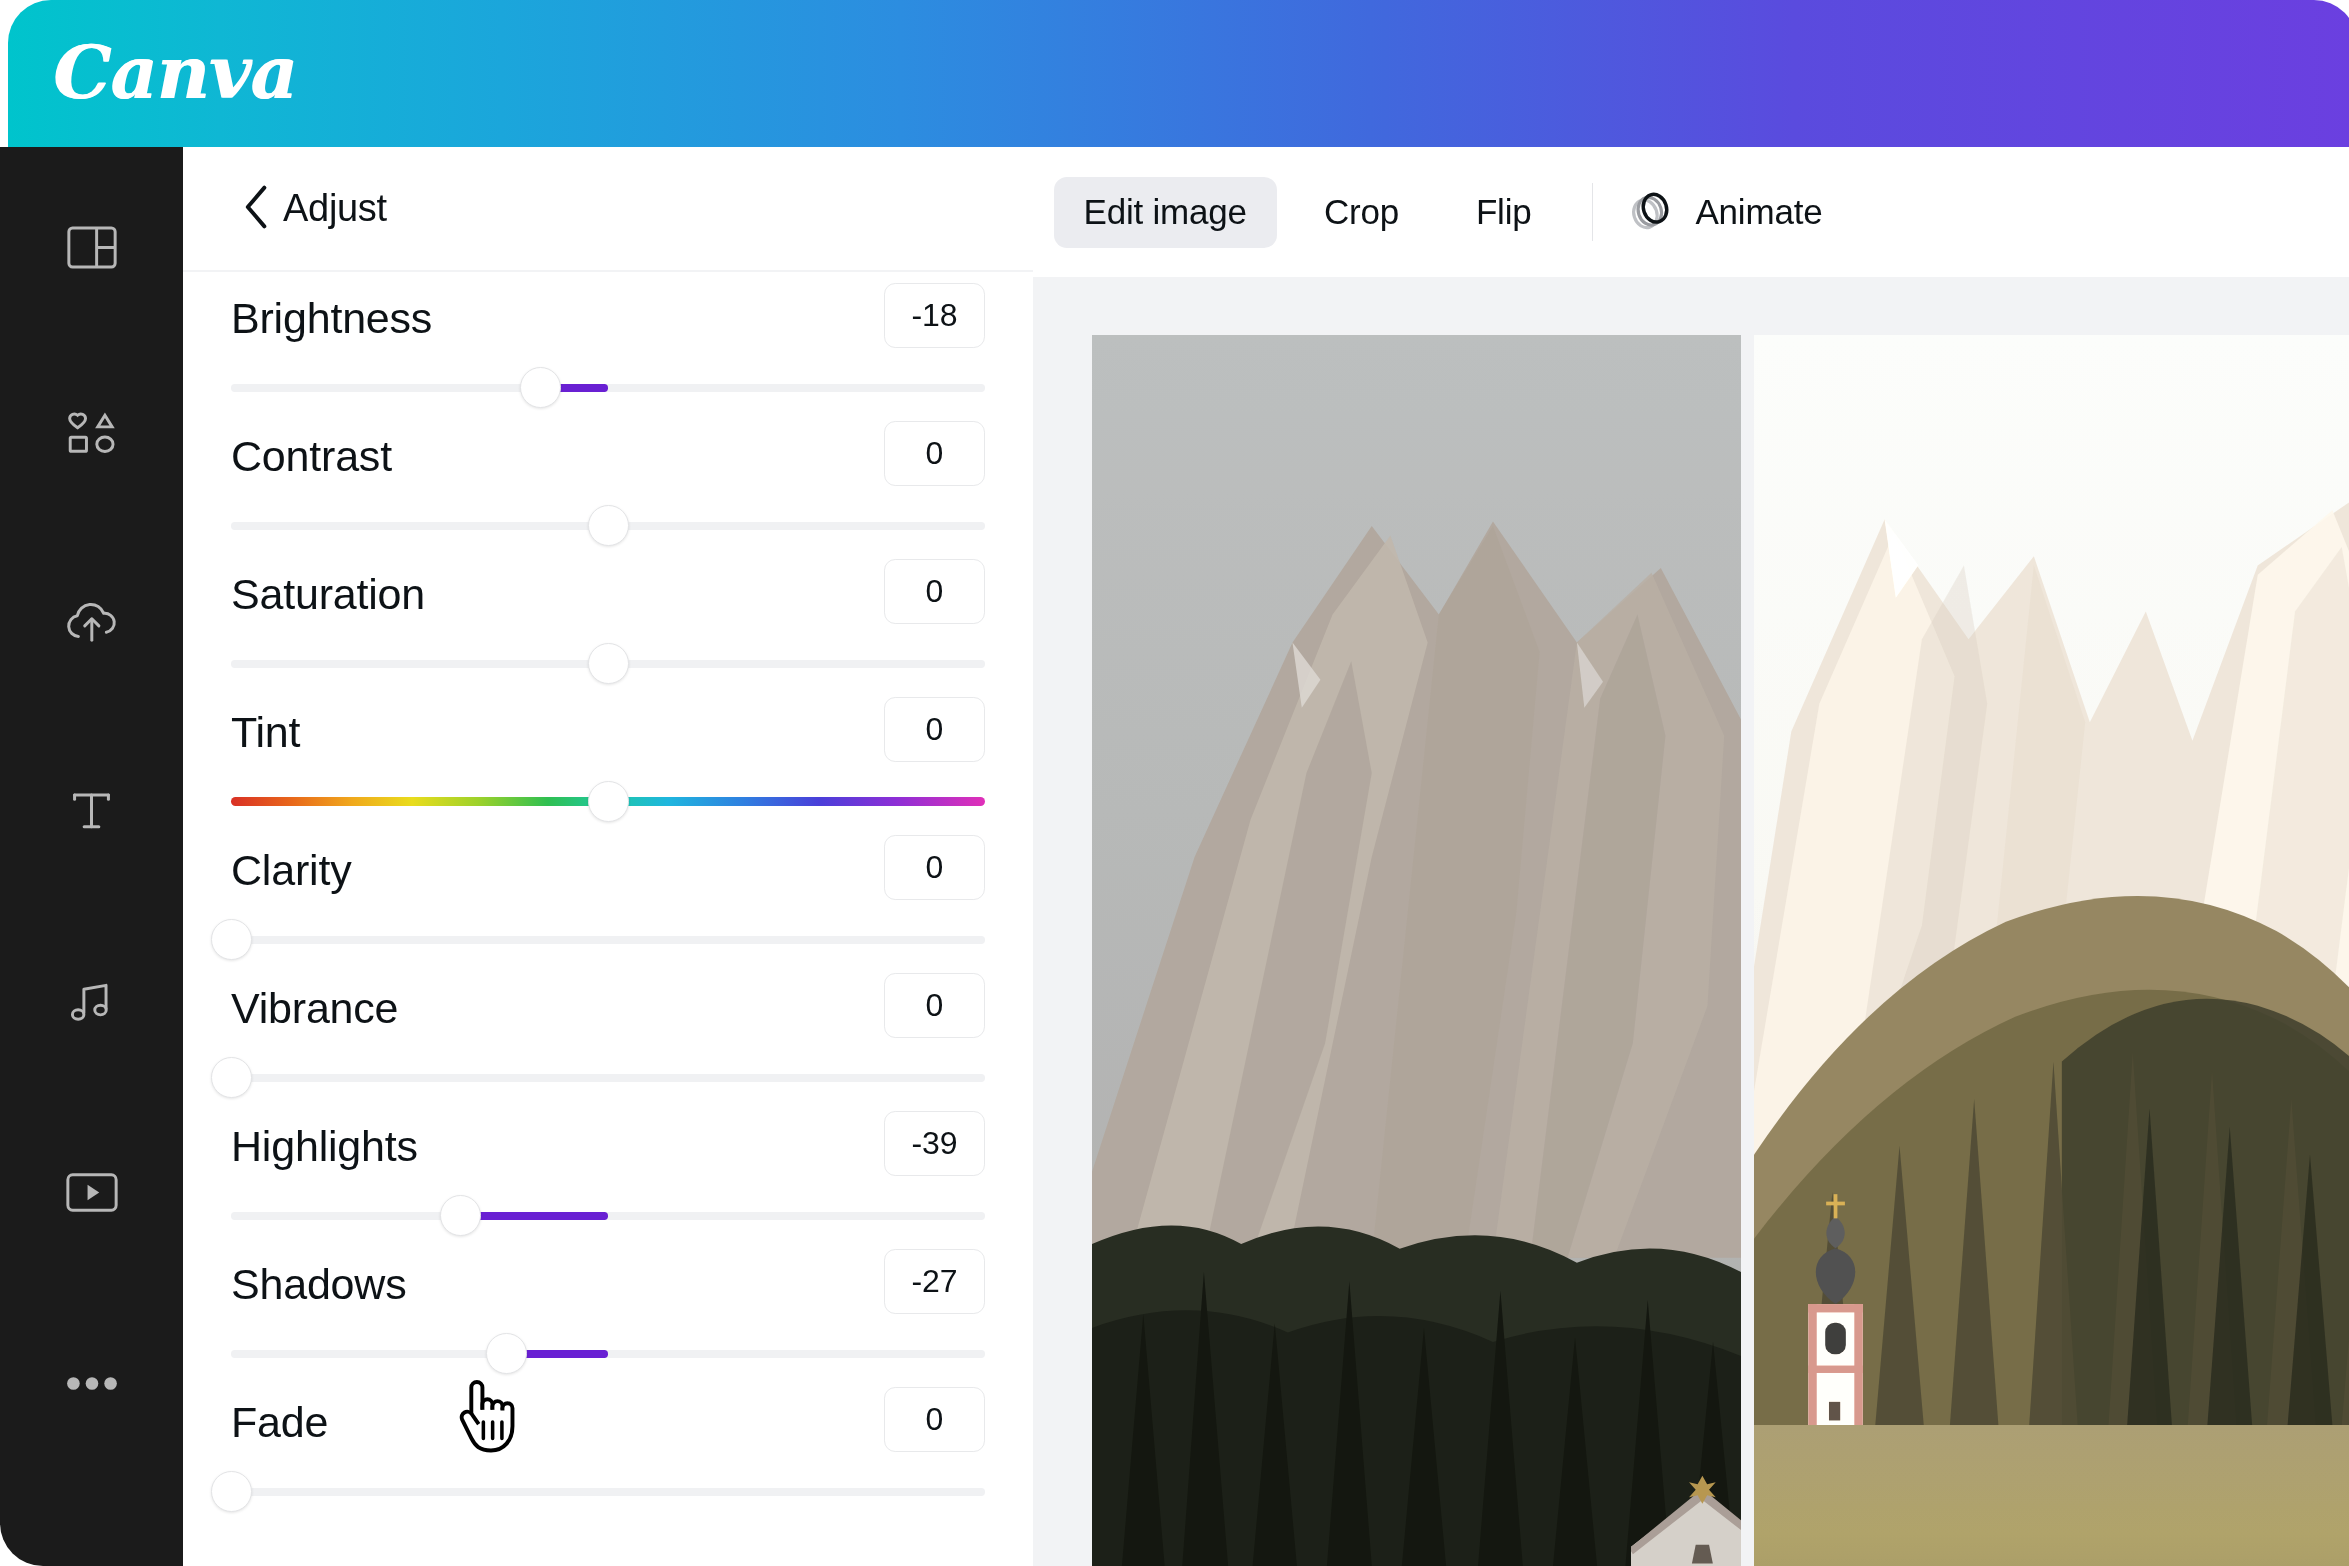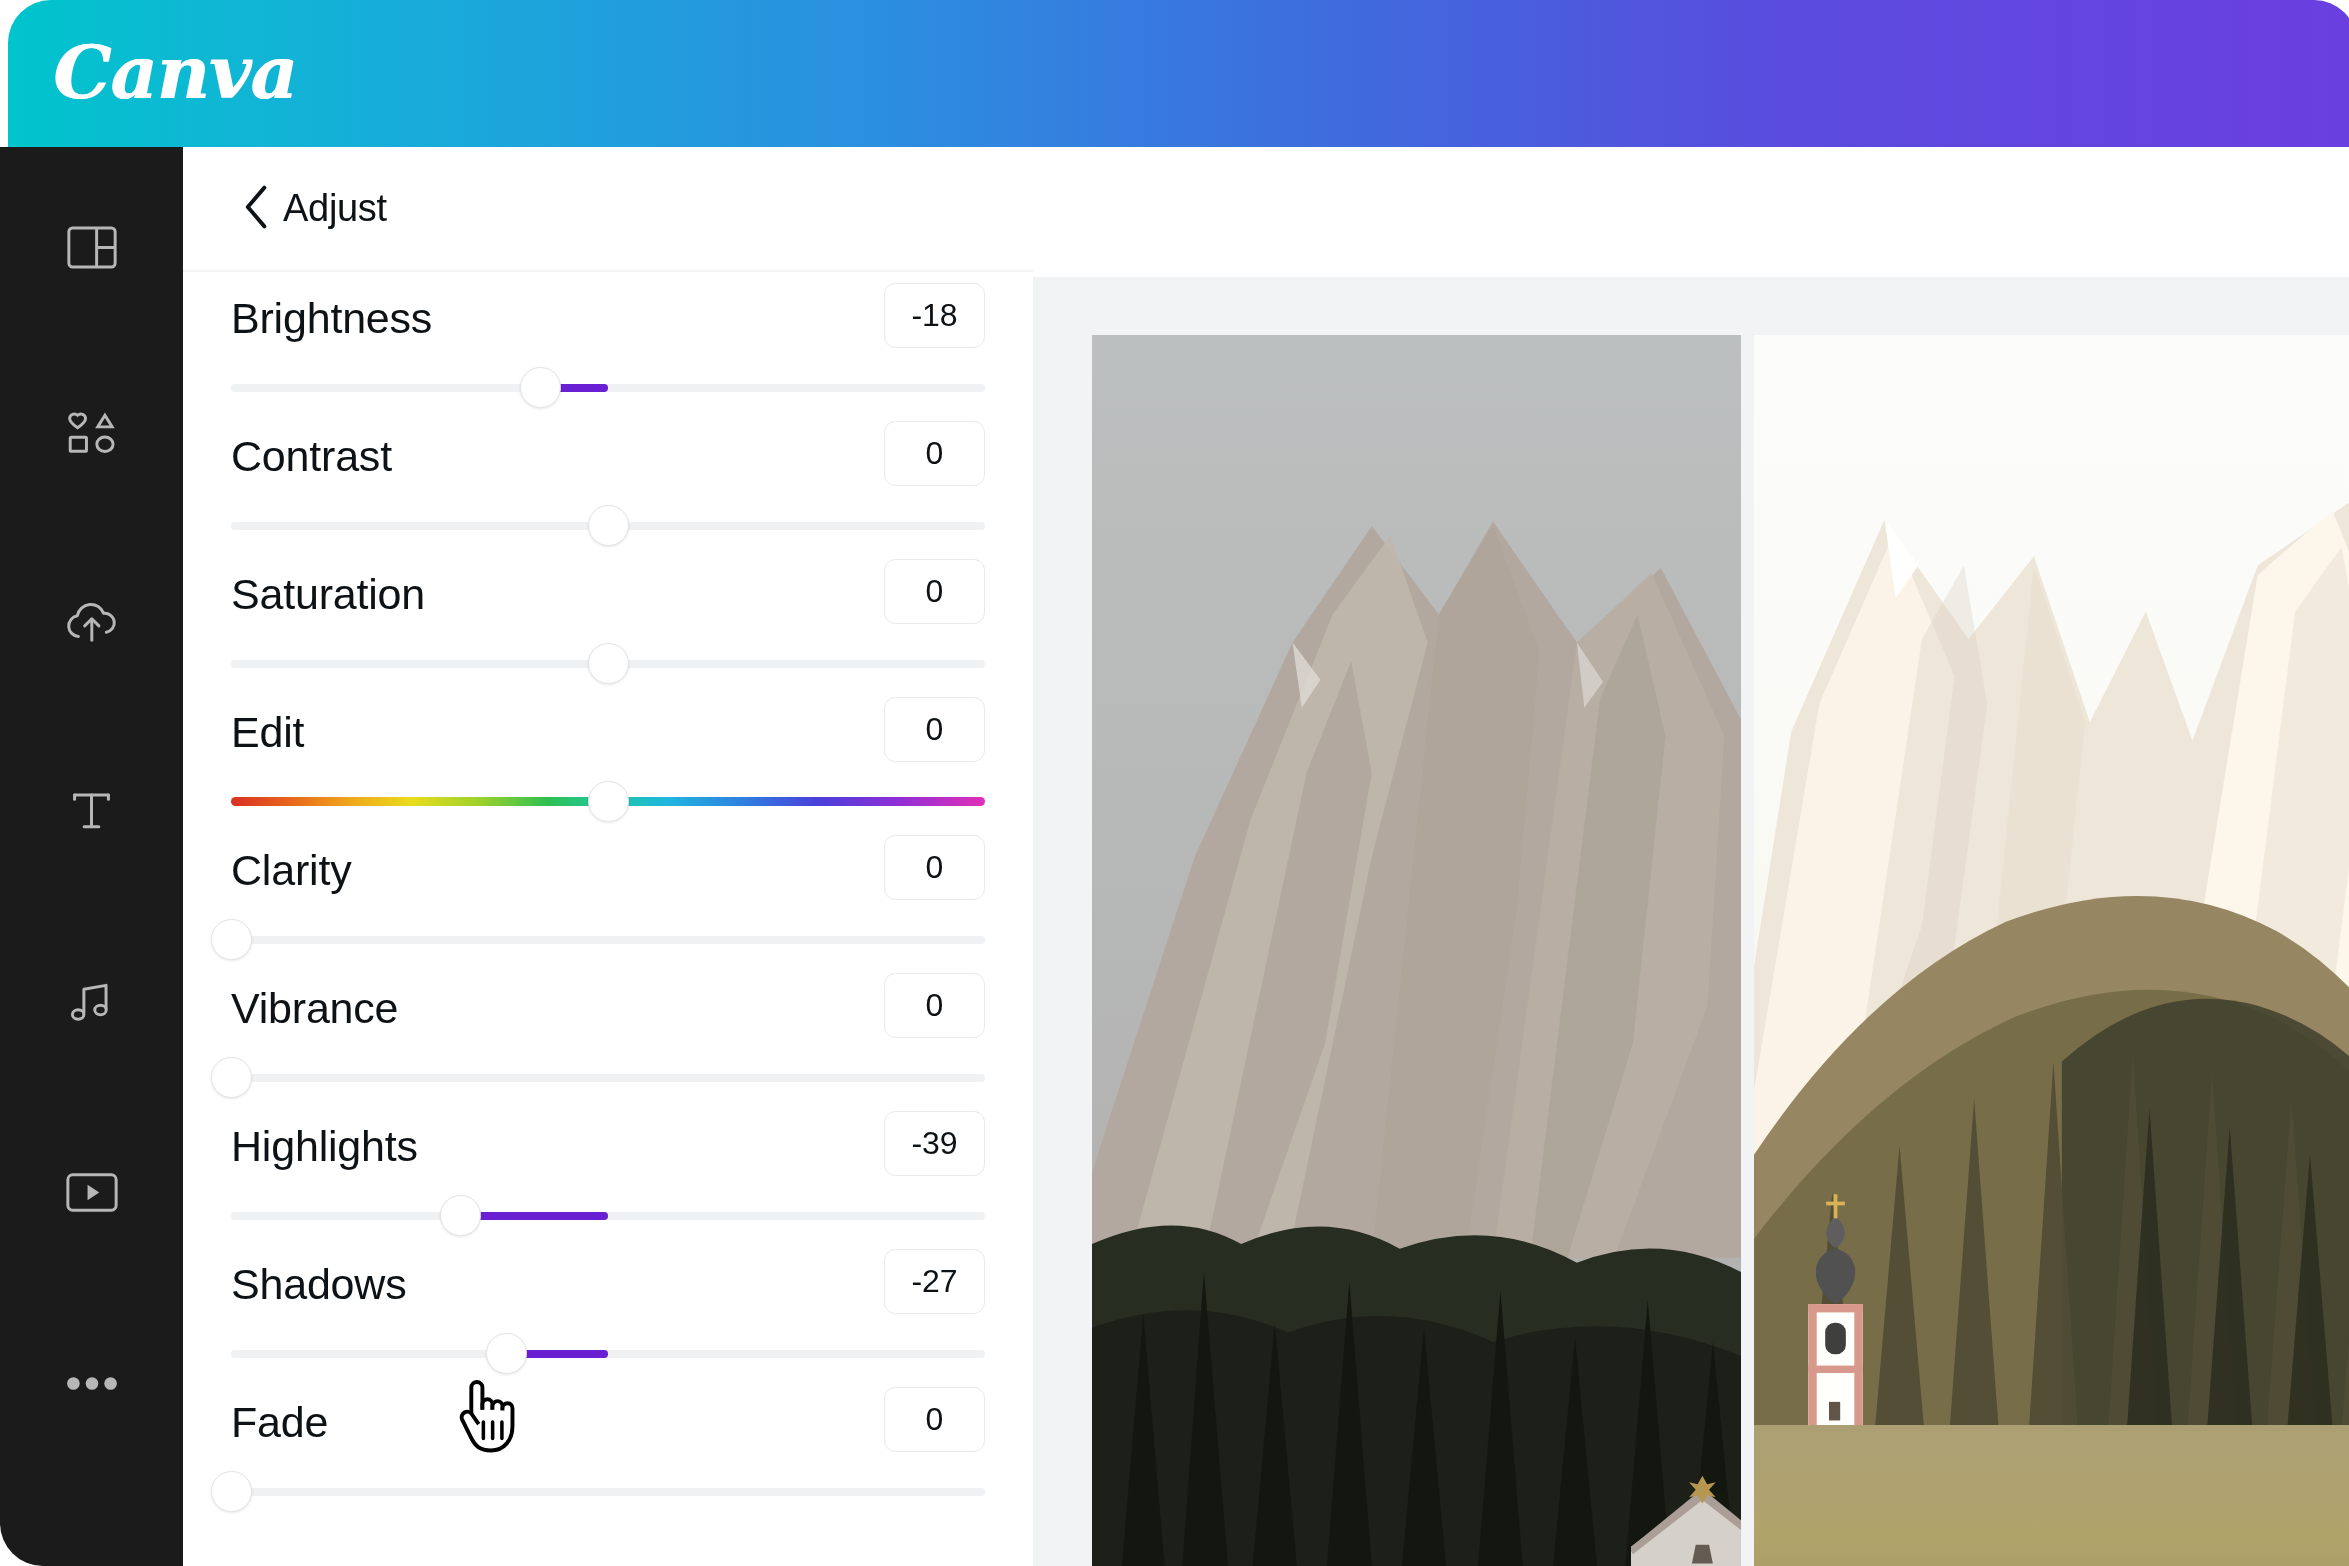--- a/index.html
+++ b/index.html
@@ -311,21 +311,21 @@
             <div class="slabel">Saturation</div>
             <div class="sval">0</div>
           </div>
           <div class="strack-wrap">
             <div class="strack"></div>
             <div class="sknob" style="left: 50%;"></div>
           </div>
         </div>
         <div class="srow">
           <div class="srow-top">
-            <div class="slabel">Edit</div>
+            <div class="slabel">Tint</div>
             <div class="sval">0</div>
           </div>
           <div class="strack-wrap">
             <div class="strack rainbow"></div>
             <div class="sknob" style="left: 50%;"></div>
           </div>
         </div>
         <div class="srow">
           <div class="srow-top">
             <div class="slabel">Clarity</div>
@@ -376,20 +376,36 @@
           <div class="strack-wrap">
             <div class="strack"></div>
             <div class="sknob" style="left: 0%;"></div>
           </div>
         </div>
       </div>
   </div>
 
   <div id="canvas-area">
 
+    <div id="toolbar">
+      <div class="tool-btn active" id="tb-edit">Edit image</div>
+      <div class="tool-btn" id="tb-crop">Crop</div>
+      <div class="tool-btn" id="tb-flip">Flip</div>
+      <div id="tb-sep"></div>
+      <div id="tb-animate">
+        <span>
+          <svg width="50" height="50" viewBox="0 0 27 27" fill="none">
+            <ellipse cx="11" cy="15" rx="6.2" ry="7.6" transform="rotate(-18 11 15)" stroke="#BFC1C5" stroke-width="1.7"></ellipse>
+            <ellipse cx="13.4" cy="13.6" rx="6.2" ry="7.6" transform="rotate(-18 13.4 13.6)" stroke="#9A9CA1" stroke-width="1.7"></ellipse>
+            <ellipse cx="16.2" cy="12" rx="6.2" ry="7.6" transform="rotate(-18 16.2 12)" stroke="#0D1216" stroke-width="1.9"></ellipse>
+          </svg>
+        </span>
+        <span class="lbl">Animate</span>
+      </div>
+    </div>
 
     <div id="stage">
 
       <div class="photo" id="photo-left">
         <div class="scene" style="filter:brightness(0.93) saturate(0.86) contrast(1.02);">
           <div class="sky" style="background:linear-gradient(#C9CCCC 0%, #C3C6C5 34%, #BFC0BE 60%, #B9B8B4 100%);"></div>
           <div class="peakset">
             <svg width="100%" height="100%" viewBox="0 0 696 990" preserveAspectRatio="none">
               <polygon points="-30,990 110,560 215,330 300,205 372,300 430,200 520,330 610,250 700,420 740,990" fill="#C0B4A8"></polygon>
               <polygon points="40,990 170,520 258,300 320,215 360,330 300,560 210,990" fill="#CEC3B6" opacity="0.9"></polygon>

